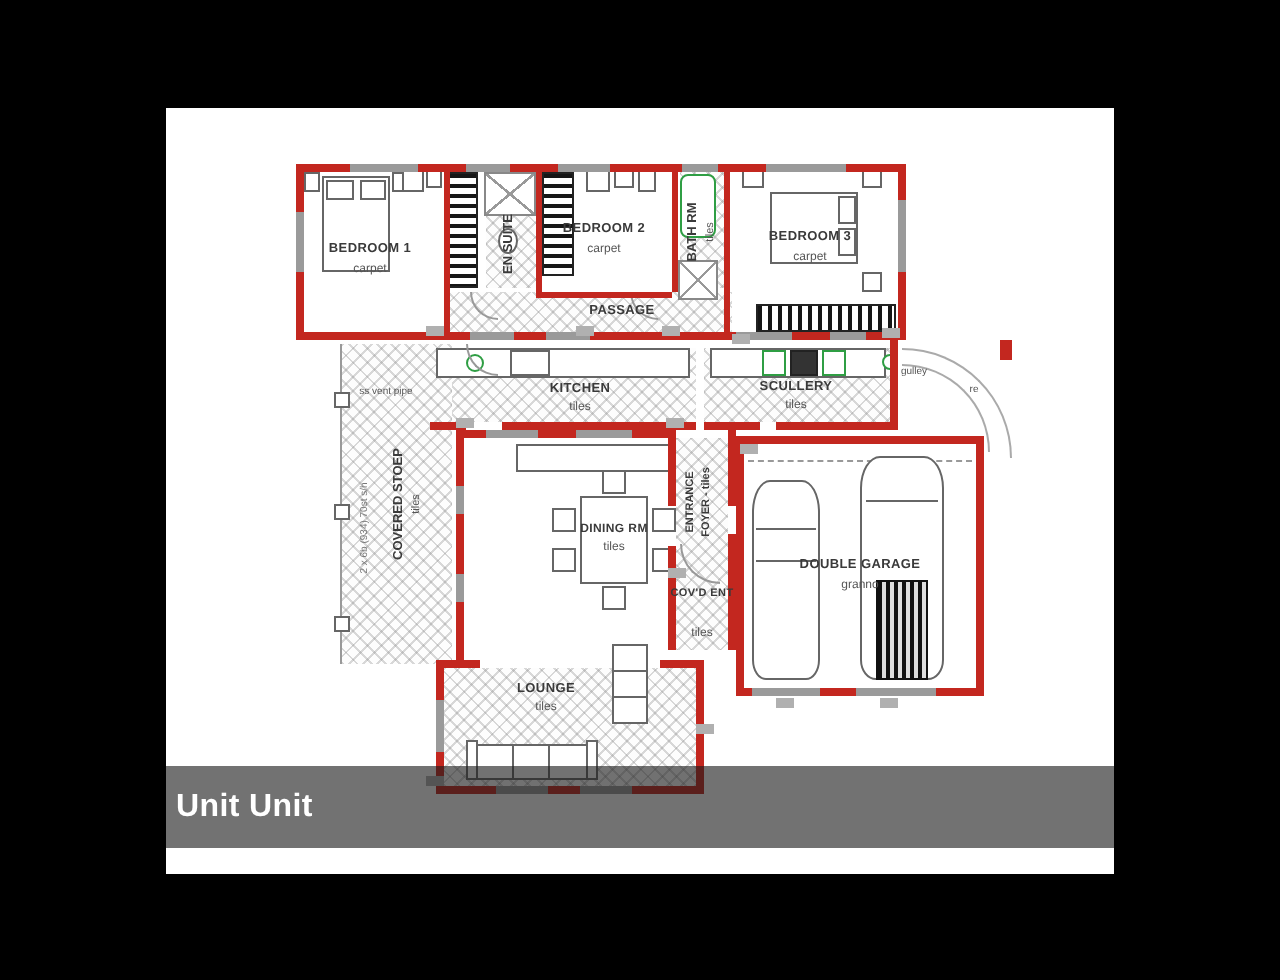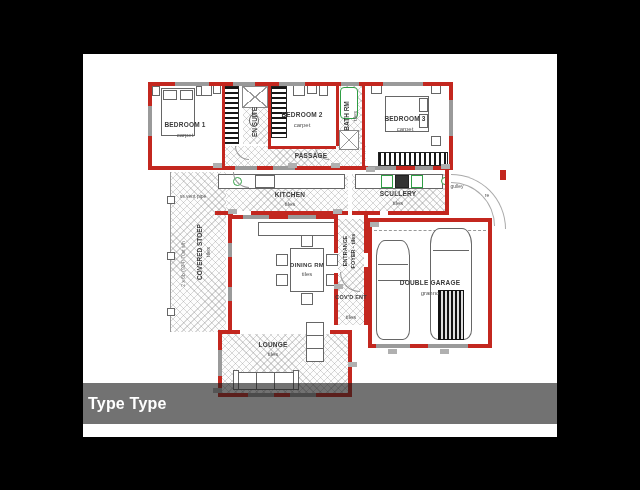--- a/index.html
+++ b/index.html
@@ -228,14 +228,14 @@
     <div class="lbl" style="left:268px;top:241px;font-size:5.5px;">COV'D ENT</div>
     <div class="sub" style="left:268px;top:260px;">tiles</div>
     <div class="lbl" style="left:347px;top:226px;">DOUBLE GARAGE</div>
     <div class="sub" style="left:347px;top:236px;">granno</div>
     <div class="lbl" style="left:190px;top:288px;">LOUNGE</div>
     <div class="sub" style="left:190px;top:297px;">tiles</div>
   </div>
 </div>
 
 <div class="caption">
-  <span>Type Type</span>
+  <span>Unit Unit</span>
 </div>
 
 </body></html>

